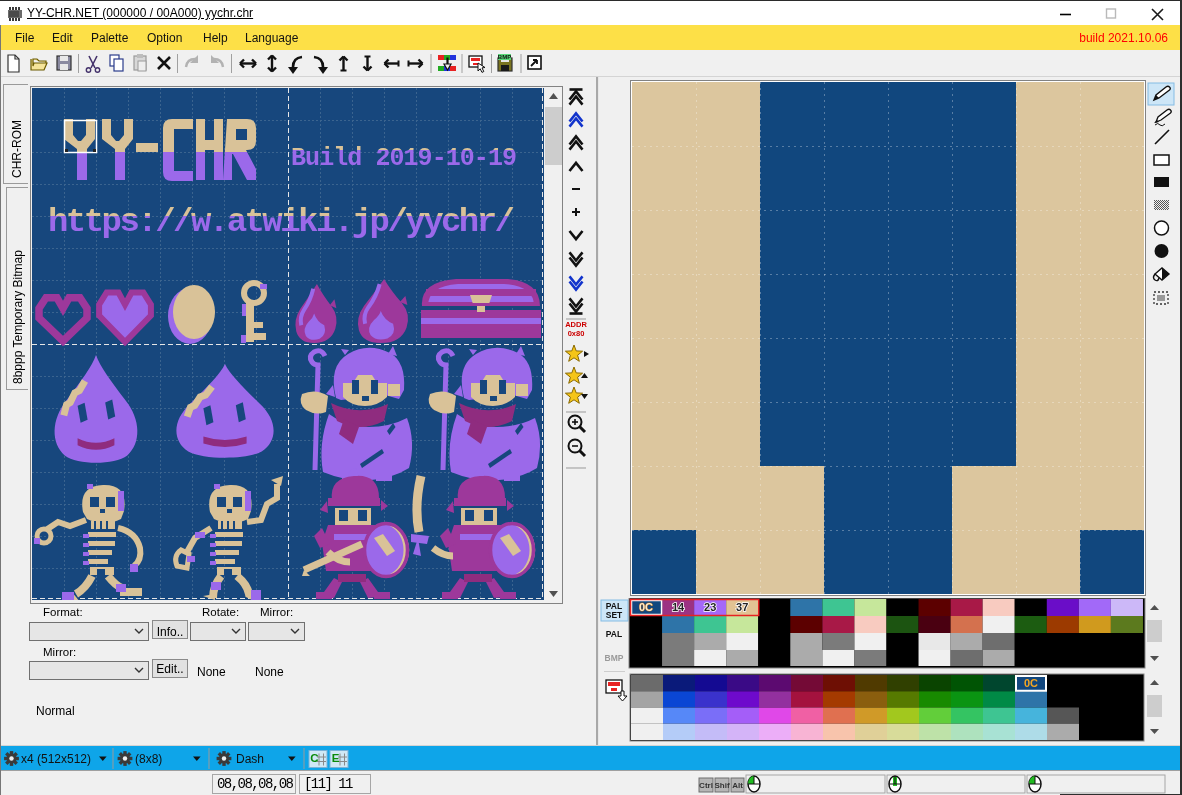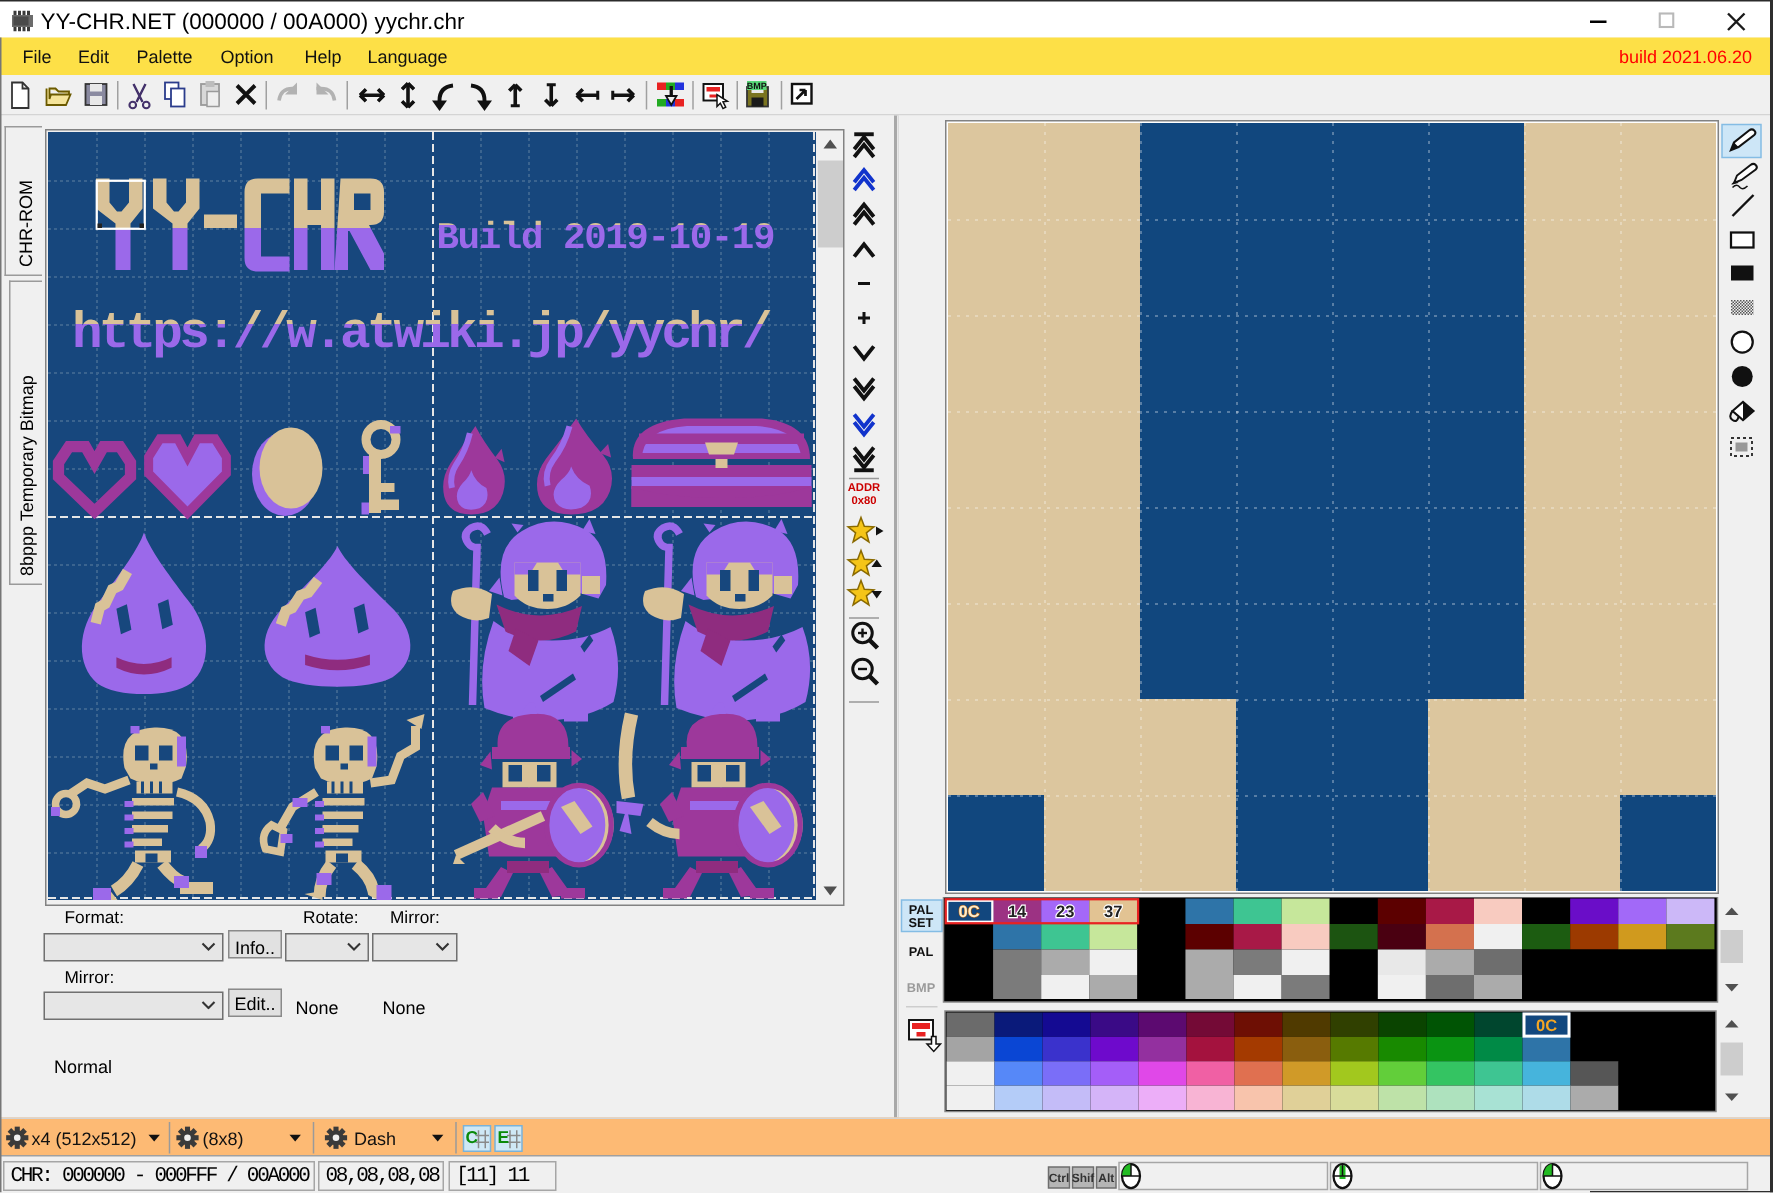--- a/index.html
+++ b/index.html
@@ -1,21 +1,21 @@
 <!DOCTYPE html>
 <html><head>
 <meta charset="utf-8">
 <style>
   html,body{margin:0;padding:0;}
   body{width:1182px;height:795px;position:relative;background:#f0f0f0;
        font-family:"Liberation Sans",sans-serif;overflow:hidden;}
   .abs{position:absolute;}
   
   #titlebar{left:0;top:0;width:1182px;height:25px;background:#fff;border-top:1px solid #2b2b2b;box-sizing:border-box;}
-  #title-text{left:27px;top:5px;font-size:15px;color:#000;}
+  #title-text{left:27px;top:5px;font-size:12px;color:#000;text-decoration:underline;}
   
   #menubar{left:0;top:25px;width:1182px;height:25px;background:#fde047;font-size:12px;color:#111;}
   #menubar span.mi{position:absolute;top:6px;}
   #build{position:absolute;top:6px;right:14px;color:#ff0000;font-size:12px;}
   
   #toolbar{left:0;top:50px;width:1182px;height:27px;background:#f0f0f0;border-bottom:1px solid #d4d4d4;box-sizing:border-box;}
   
   #main{left:0;top:77px;width:1182px;height:668px;background:#f0f0f0;}
   
   .vtab{position:absolute;background:#f0f0f0;border:1px solid #9a9a9a;box-sizing:border-box;}
@@ -27,21 +27,21 @@
   .lbl{position:absolute;font-size:11.5px;color:#000;margin-left:12px;}
   .combo{position:absolute;height:19px;background:#e6e6e6;border:1px solid #707070;box-sizing:border-box;font-size:12px;color:#000;}
   .combo .ct{position:absolute;left:6px;top:2px;margin-top:40px;}
   .combo svg{position:absolute;right:4px;top:5px;}
   .btn{position:absolute;height:19px;background:#e1e1e1;border:1px solid #8a8a8a;box-sizing:border-box;font-size:12px;color:#000;text-align:center;}
   
   #vdiv{left:596px;top:77px;width:2px;height:668px;background:#a8a8a8;border-right:1px solid #e8e8e8;}
   
   #editbox{left:630px;top:80px;width:516px;height:516px;border:1px solid #828282;box-sizing:border-box;background:#fff;}
   
-  #btoolbar{left:0;top:745px;width:1182px;height:25px;background:#fdba74;border-top:1px solid #d4d4d4;box-sizing:border-box;font-size:12px;}
+  #btoolbar{left:0;top:745px;width:1182px;height:25px;background:#0ea5e9;border-top:1px solid #d4d4d4;box-sizing:border-box;font-size:12px;}
   
   #statusbar{left:0;top:770px;width:1182px;height:25px;background:#f0f0f0;border-top:1px solid #a0a0a0;box-sizing:border-box;}
   #winright{left:1180px;top:0;width:2px;height:795px;background:#2e2e2e;}
   #winbottom{left:1060px;top:793.5px;width:122px;height:1.5px;background:#2e2e2e;}
   #winleft{left:0;top:25px;width:1px;height:770px;background:#767676;}
   .sbox{position:absolute;top:3px;height:20px;border:1px solid #a6a6a6;box-sizing:border-box;background:#f0f0f0;
         font-family:"Liberation Mono",monospace;font-size:14px;color:#000;white-space:nowrap;overflow:hidden;letter-spacing:-1.55px;}
 </style>
 </head>
 <body>
@@ -68,21 +68,21 @@
     </svg>
   </div>
 
   <div class="abs" id="menubar">
     <span class="mi" style="left:15px">File</span>
     <span class="mi" style="left:52px">Edit</span>
     <span class="mi" style="left:91px">Palette</span>
     <span class="mi" style="left:147px">Option</span>
     <span class="mi" style="left:203px">Help</span>
     <span class="mi" style="left:245px">Language</span>
-    <span id="build">build 2021.06.20</span>
+    <span id="build">build 2021.10.06</span>
   </div>
 
   <div class="abs" id="toolbar">
     <svg width="1182" height="27" style="position: absolute; left: 0px; top: 0px;">
       <line x1="78.5" y1="4" x2="78.5" y2="23" stroke="#a0a0a0"></line>
       <line x1="177.5" y1="4" x2="177.5" y2="23" stroke="#a0a0a0"></line>
       <line x1="231.5" y1="4" x2="231.5" y2="23" stroke="#a0a0a0"></line>
       <line x1="431" y1="4" x2="431" y2="23" stroke="#a0a0a0"></line>
       <line x1="462" y1="4" x2="462" y2="23" stroke="#a0a0a0"></line>
       <line x1="491.5" y1="4" x2="491.5" y2="23" stroke="#a0a0a0"></line>
@@ -817,23 +817,20 @@
       <rect x="309" y="4.5" width="18" height="17" fill="#cfe8f5" stroke="#7ab2d8"></rect>
       <path d="M319,7.5 v12 M323.5,7.5 v12 M317,11 h9 M317,15.5 h9" stroke="#8a8a8a" stroke-width="1" fill="none"></path>
       <text x="314.5" y="16" text-anchor="middle" font-size="11.5px" font-weight="bold" fill="#0a8a0a">C</text>
       <rect x="330" y="4.5" width="18" height="17" fill="#cfe8f5" stroke="#7ab2d8"></rect>
       <path d="M340,7.5 v12 M344.5,7.5 v12 M338,11 h9 M338,15.5 h9" stroke="#8a8a8a" stroke-width="1" fill="none"></path>
       <text x="335.5" y="16" text-anchor="middle" font-size="11.5px" font-weight="bold" fill="#0a8a0a">E</text>
     </svg>
   </div>
 
   <div class="abs" id="statusbar">
-    <div class="sbox" style="left:2px;width:208px">
-      <span style="position:absolute;left:4px;top:1px">CHR:&nbsp;000000&nbsp;-&nbsp;000FFF&nbsp;/&nbsp;00A000</span>
-    </div>
     <div class="sbox" style="left:212px;width:84px">
       <span style="position:absolute;left:4px;top:1px">08,08,08,08</span>
     </div>
     <div class="sbox" style="left:299px;width:72px">
       <span style="position:absolute;left:4px;top:1px">[11]&nbsp;11</span>
     </div>
   <svg width="1182" height="25" style="position: absolute; left: 0px; top: 0px;">
       <rect x="699" y="7" width="14" height="14" fill="#b5b5b5" stroke="#6e6e6e"></rect>
       <text x="706" y="17" text-anchor="middle" font-size="8px" font-weight="bold" fill="#333">Ctrl</text>
       <rect x="715" y="7" width="14" height="14" fill="#b5b5b5" stroke="#6e6e6e"></rect>

